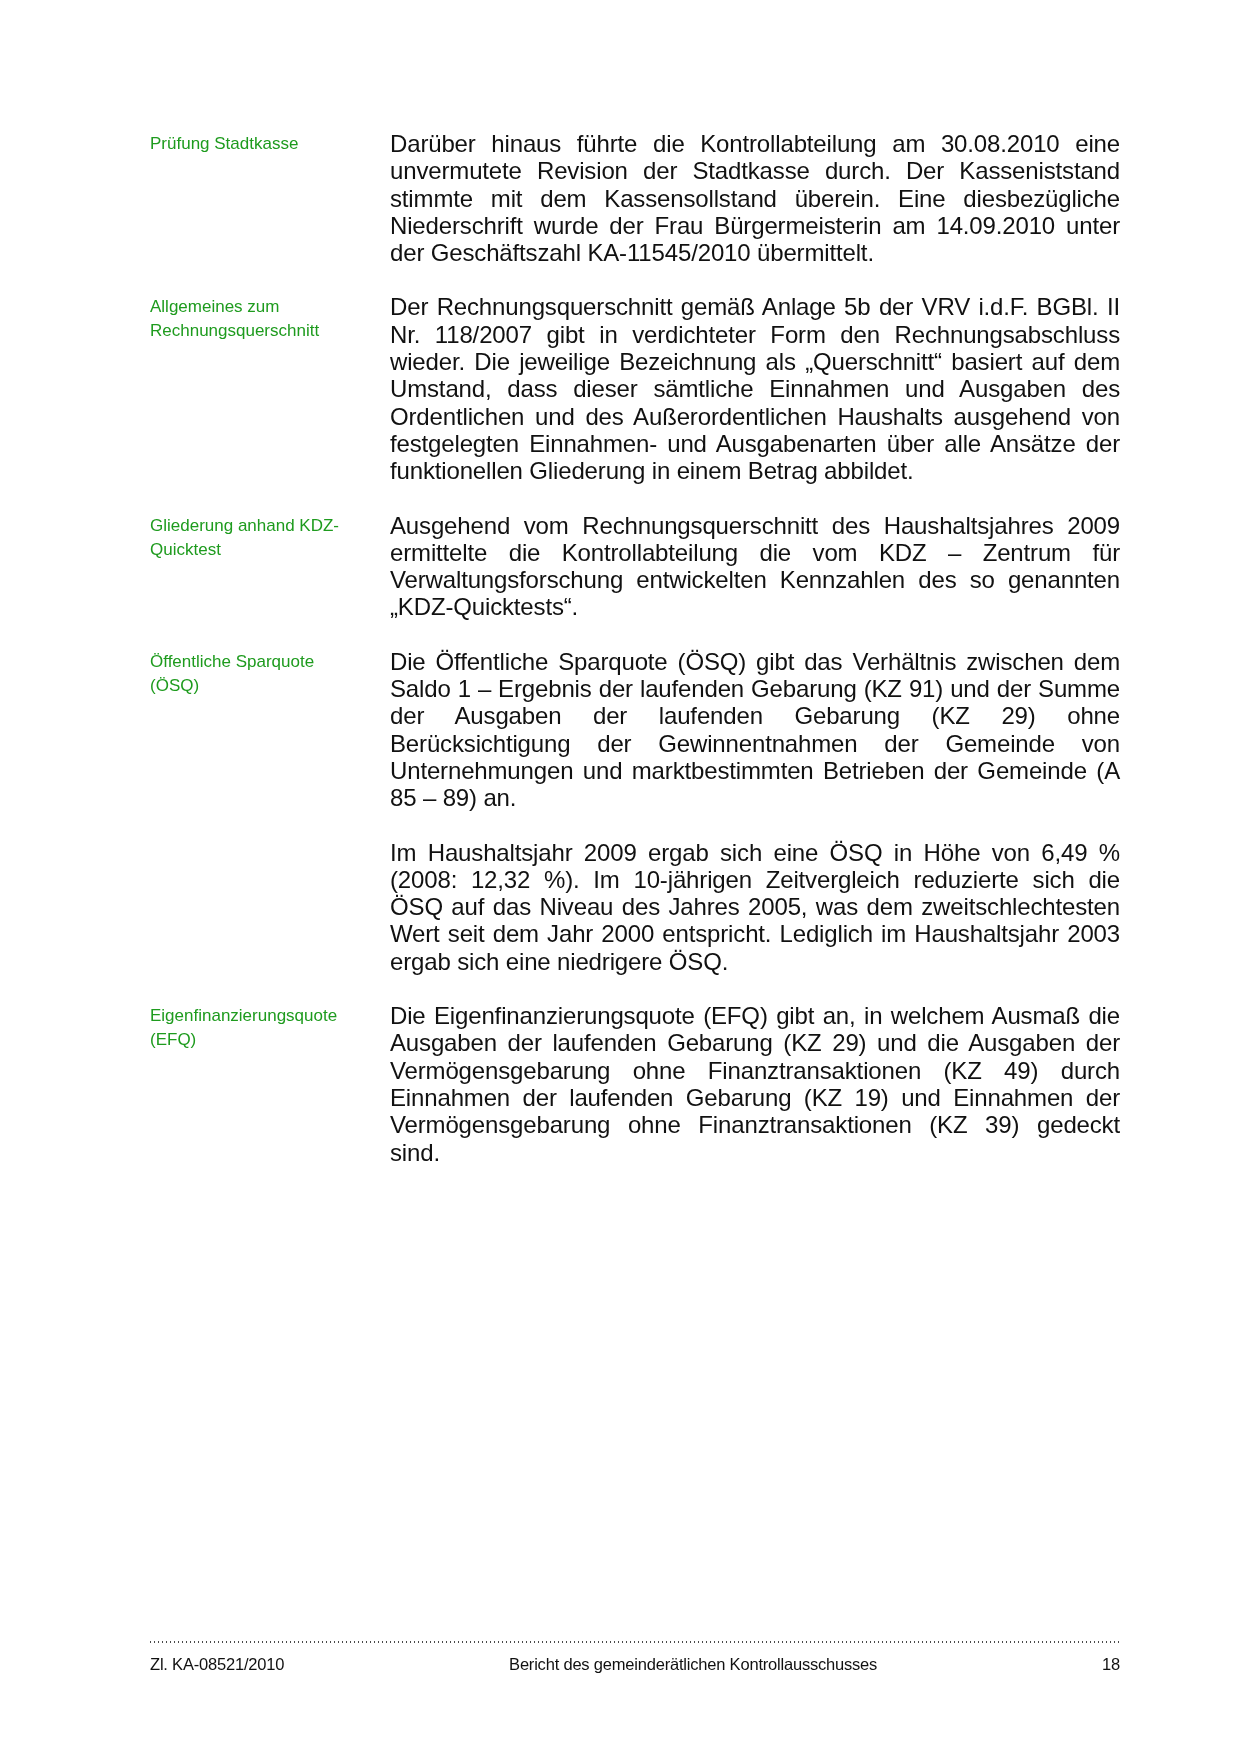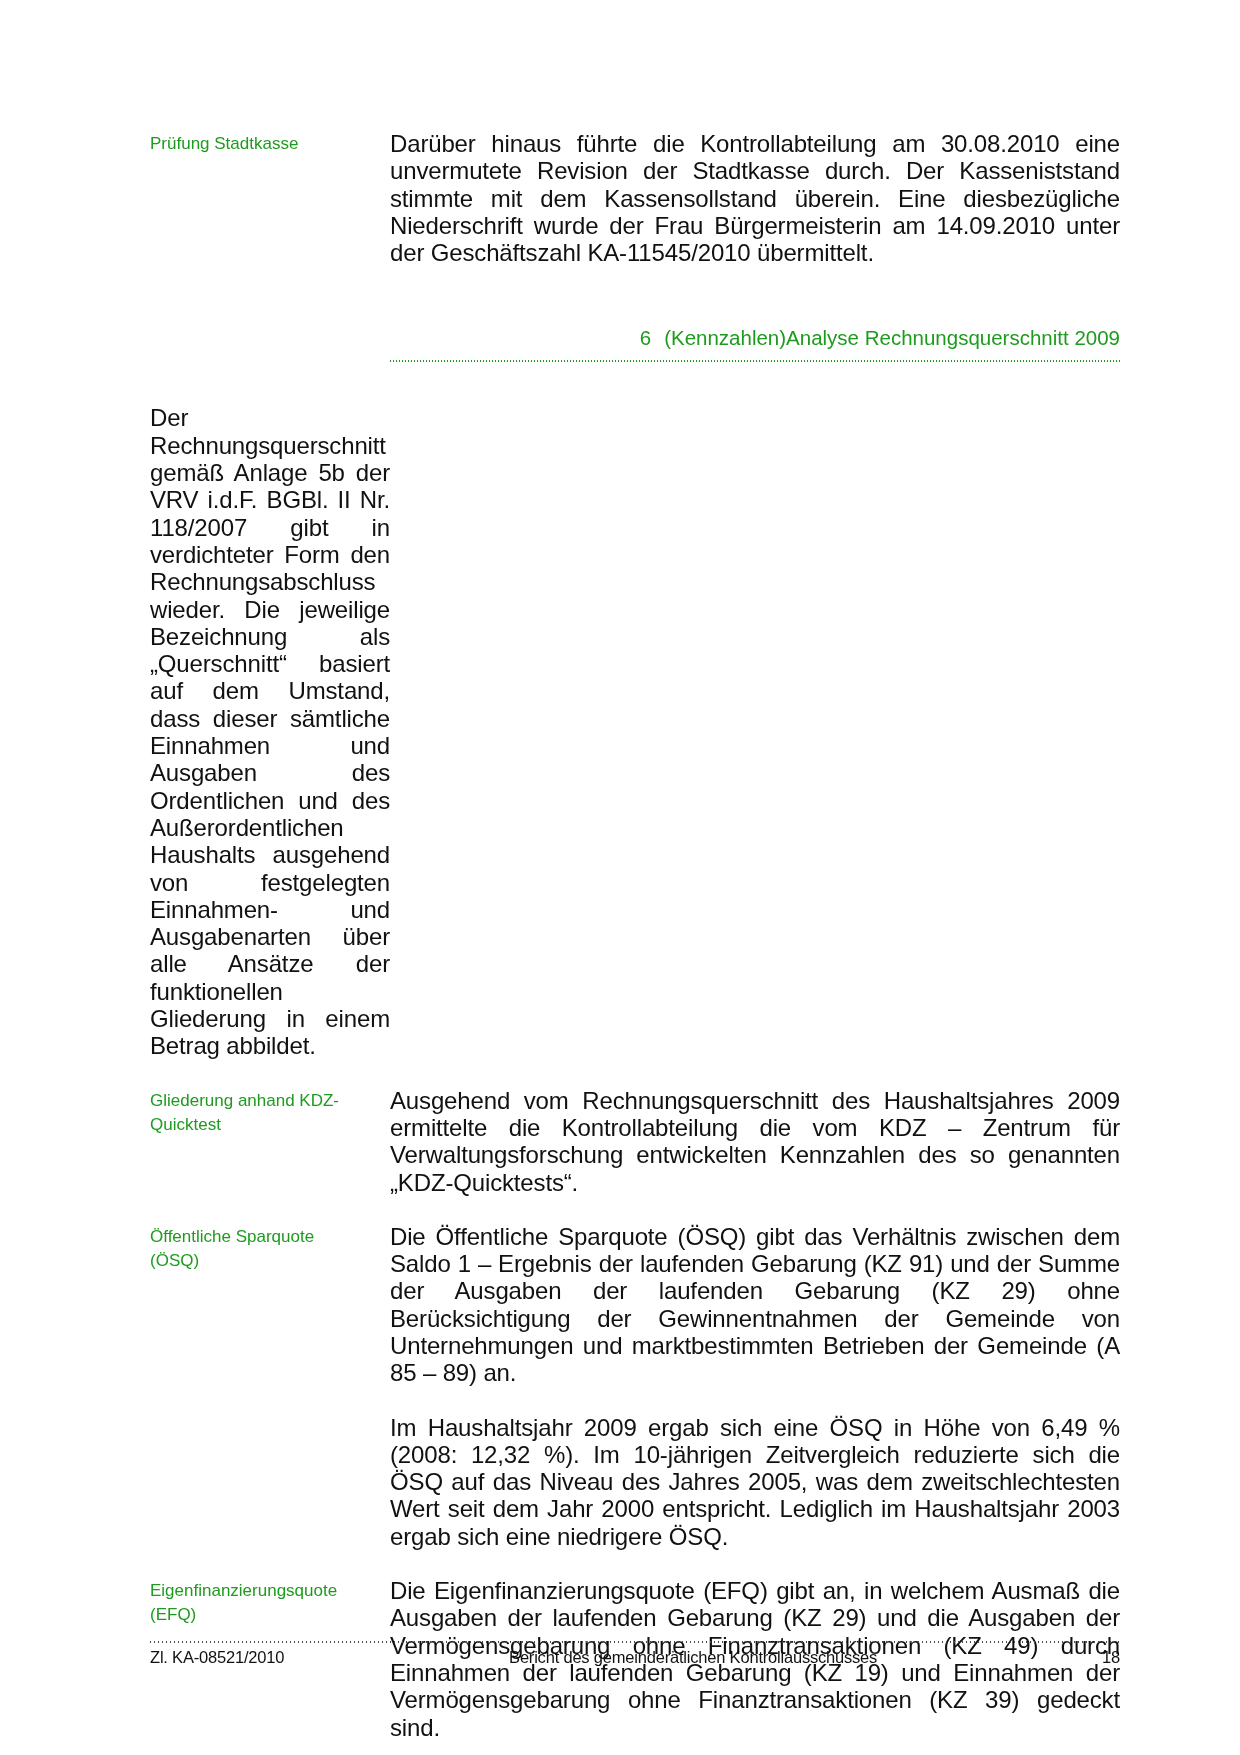--- a/index.html
+++ b/index.html
@@ -58,21 +58,21 @@
     position: absolute;
     left: 150px;
     top: 1641px;
     width: 970px;
   }
   .footer-rule {
     height: 2px;
     background-image: repeating-linear-gradient(90deg, #4a4a4a 0 1px, transparent 1px 4px);
   }
   .footer-row {
-    margin-top: 3px;
+    margin-top: 10px;
     display: flex;
     justify-content: space-between;
     align-items: baseline;
     font-size: 16.5px;
     line-height: 22px;
     color: #111111;
     letter-spacing: -0.2px;
   }
 </style>
 </head>
@@ -80,25 +80,23 @@
 
 <div class="page">
 
   <section class="row">
     <div class="margin-label">Prüfung Stadtkasse</div>
     <div class="body-col">
       <p>Darüber hinaus führte die Kontrollabteilung am 30.08.2010 eine unvermutete Revision der Stadtkasse durch. Der Kasseniststand stimmte mit dem Kassensollstand überein. Eine diesbezügliche Niederschrift wurde der Frau Bürgermeisterin am 14.09.2010 unter der Geschäftszahl KA-11545/2010 übermittelt.</p>
     </div>
   </section>
 
-  <h1 class="chapter-heading">
-    <span class="heading-number">6</span><span>(Kennzahlen)Analyse Rechnungsquerschnitt 2009</span>
-  </h1>
 
   <section class="row">
+    <div class="margin-label">Allgemeines zum Rechnungsquerschnitt</div>
     <div class="body-col">
       <p>Der Rechnungsquerschnitt gemäß Anlage 5b der VRV i.d.F. BGBl. II Nr. 118/2007 gibt in verdichteter Form den Rechnungsabschluss wieder. Die jeweilige Bezeichnung als „Querschnitt“ basiert auf dem Umstand, dass dieser sämtliche Einnahmen und Ausgaben des Ordentlichen und des Außerordentlichen Haushalts ausgehend von festgelegten Einnahmen- und Ausgabenarten über alle Ansätze der funktionellen Gliederung in einem Betrag abbildet.</p>
     </div>
   </section>
 
   <section class="row">
     <div class="margin-label">Gliederung anhand KDZ-Quicktest</div>
     <div class="body-col">
       <p>Ausgehend vom Rechnungsquerschnitt des Haushaltsjahres 2009 ermittelte die Kontrollabteilung die vom KDZ – Zentrum für Verwaltungsforschung entwickelten Kennzahlen des so genannten „KDZ-Quicktests“.</p>
     </div>

